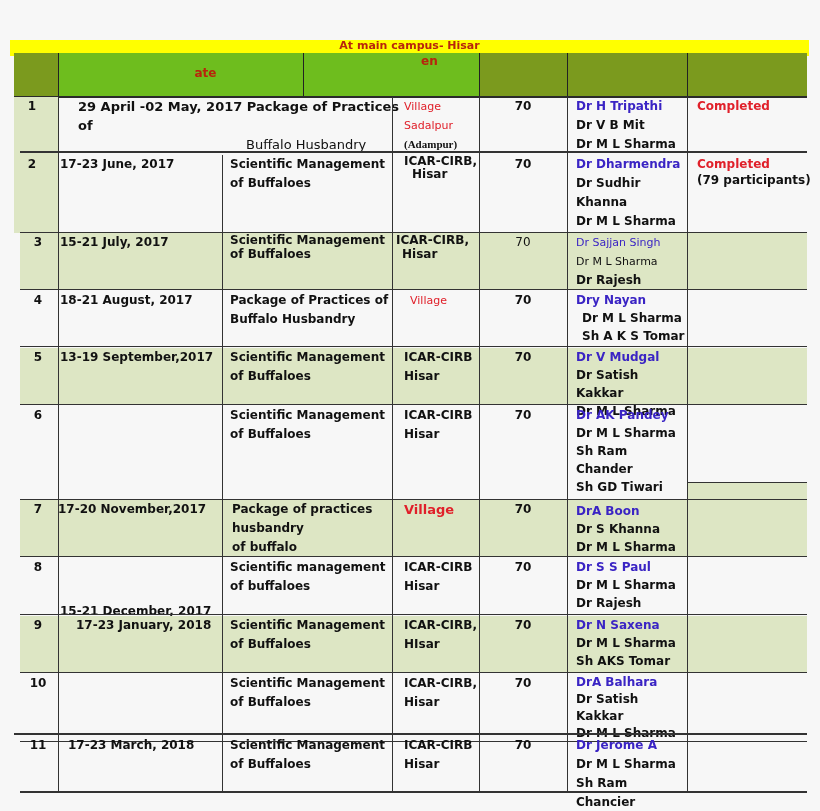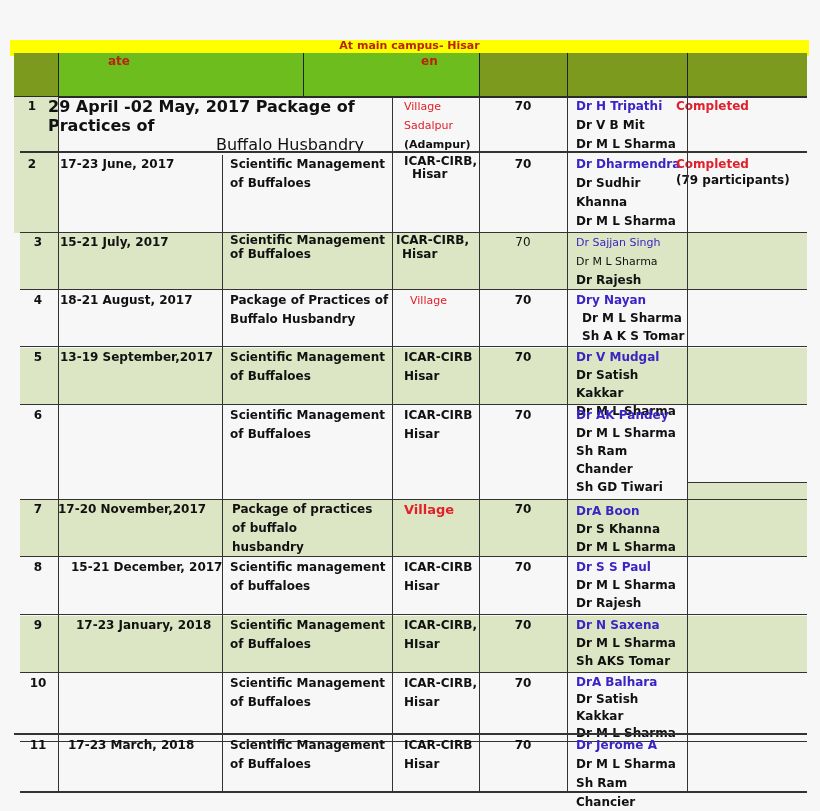--- a/index.html
+++ b/index.html
@@ -22,62 +22,62 @@
   .row { position: absolute; left: 20px; width: 787px; }
   .row.shade { background: #dde6c4; }
   .row .bottom { position:absolute; left:0; right:0; bottom:0; height:1px; background:#333; }
   .cell { position: absolute; top: 0; font-size: 12px; line-height: 19px; font-weight: bold; }
   .c-sno { left: 0; width: 36px; text-align: center; }
   .c-date { left: 40px; width: 160px; }
   .c-title { left: 210px; width: 170px; }
   .c-venue { left: 384px; width: 90px; }
   .c-part { left: 460px; width: 86px; text-align: center; }
   .c-res { left: 556px; width: 110px; }
-  .c-stat { left: 656px; width: 120px; }
+  .c-stat { left: 677px; width: 120px; }
   .blue { color: #3a24c4; }
   .red { color: #e0202a; }
   .norm { font-weight: normal; }
   .sm { font-size: 11px; }
   .line { display:block; }
   .vline { position:absolute; width:1px; background:#333; }
   .sno-shade { position:absolute; left:14px; width:44px; background:#dde6c4; }
 </style>
 </head>
 <body>
 
 <div class="title-bar">At main campus- Hisar</div>
 
 <div class="hdr olive" style="left:14px;width:44px;"></div>
 <div class="hdr lime" style="left:58px;width:245px;">
-    <span style="text-align:left;padding-left:50px;">ate</span>
+    <span style="text-align:center;padding-left:50px;margin-top:12px;">ate</span>
   </div>
 <div class="hdr lime" style="left:303px;width:176px;">
     <span style="text-align:left;padding-left:118px;">en</span>
   </div>
 <div class="hdr olive" style="left:479px;width:88px;"></div>
 <div class="hdr olive" style="left:567px;width:120px;"></div>
 <div class="hdr olive" style="left:687px;width:120px;"></div>
 <div class="vsep" style="left:58px;height:43px;"></div>
 <div class="vsep" style="left:303px;height:43px;"></div>
 <div class="vsep" style="left:479px;height:43px;"></div>
 <div class="vsep" style="left:567px;height:43px;"></div>
 <div class="vsep" style="left:687px;height:43px;"></div>
 
 <div class="sno-shade" style="top:97px;height:136px;"></div>
 
 <div class="row" style="top:97px;height:56px;">
   <div class="cell c-sno" style="left:-6px;">1</div>
-  <div class="cell" style="left:28px;width:340px;font-size:16px;">
+  <div class="cell" style="left:58px;width:340px;font-size:13px;">
     <span class="line"><span>29 April -02 May, 2017</span> <span>Package of Practices of</span></span>
     <span class="line norm" style="padding-left:168px;">Buffalo Husbandry</span>
   </div>
   <div class="cell c-venue norm red sm" style="left:384px;">
     <span class="line">Village</span>
     <span class="line">Sadalpur</span>
-    <span class="line" style="color:#111;font-weight:bold;">(Adampur)</span>
+    <span class="line" style="color:#111;font-weight:bold;font-family:Liberation Serif, serif;">(Adampur)</span>
   </div>
   <div class="cell c-part">70</div>
   <div class="cell c-res">
     <span class="line blue">Dr H Tripathi</span>
     <span class="line">Dr V B Mit</span>
     <span class="line">Dr M L Sharma</span>
   </div>
   <div class="cell c-stat">
     <span class="line red">Completed</span>
   </div>
@@ -185,36 +185,36 @@
   </div>
   <div style="position:absolute;left:667px;top:76px;width:120px;height:18px;background:#dde6c4;border-top:1px solid #333;"></div>
   <div class="bottom"></div>
 </div>
 
 <div class="row shade" style="top:500px;height:57px;">
   <div class="cell c-sno">7</div>
   <div class="cell c-date" style="left:38px;">17-20 November,2017</div>
   <div class="cell c-title" style="left:212px;line-height:19px;">
       <span class="line">Package of practices</span>
+      <span class="line">husbandry</span>
       <span class="line">of buffalo</span>
-      <span class="line">husbandry</span>
     </div>
   <div class="cell c-venue red" style="font-size:13px;">Village</div>
   <div class="cell c-part">70</div>
   <div class="cell c-res" style="line-height:18px;top:2px;">
     <span class="line blue">DrA Boon</span>
     <span class="line">Dr S Khanna</span>
     <span class="line">Dr M L Sharma</span>
   </div>
   <div class="bottom"></div>
 </div>
 
 <div class="row" style="top:558px;height:57px;">
   <div class="cell c-sno">8</div>
-  <div class="cell c-date" style="left:51px;">15-21 December, 2017</div>
+  <div class="cell c-date" style="left:40px;margin-top:44px;">15-21 December, 2017</div>
   <div class="cell c-title">
       <span class="line">Scientific management</span>
       <span class="line">of buffaloes</span>
     </div>
   <div class="cell c-venue">
       <span class="line">ICAR-CIRB</span>
       <span class="line">Hisar</span>
     </div>
   <div class="cell c-part">70</div>
   <div class="cell c-res" style="line-height:18px;">

